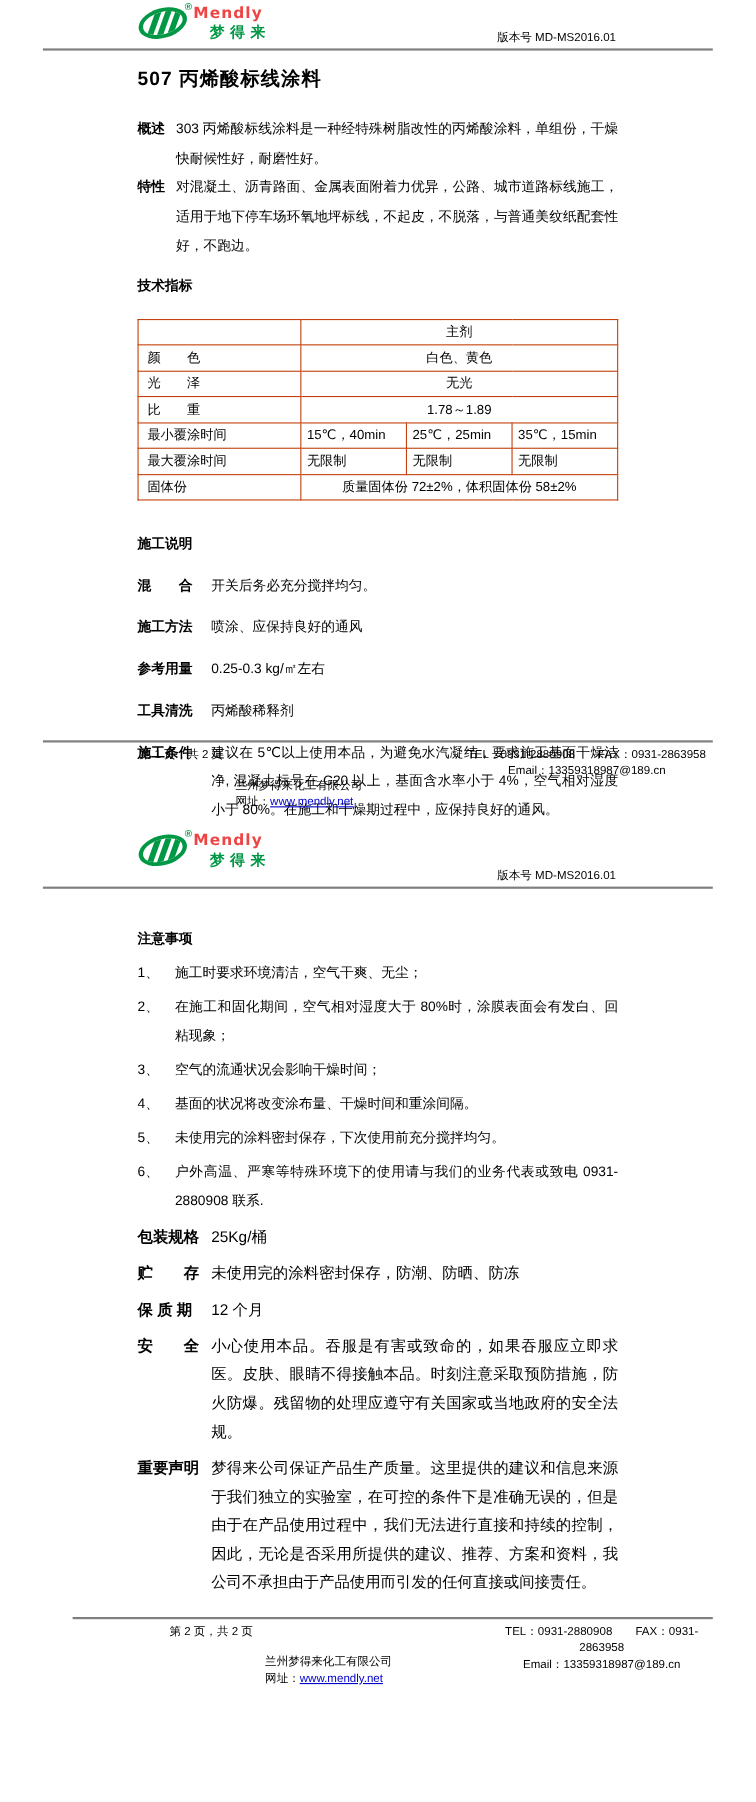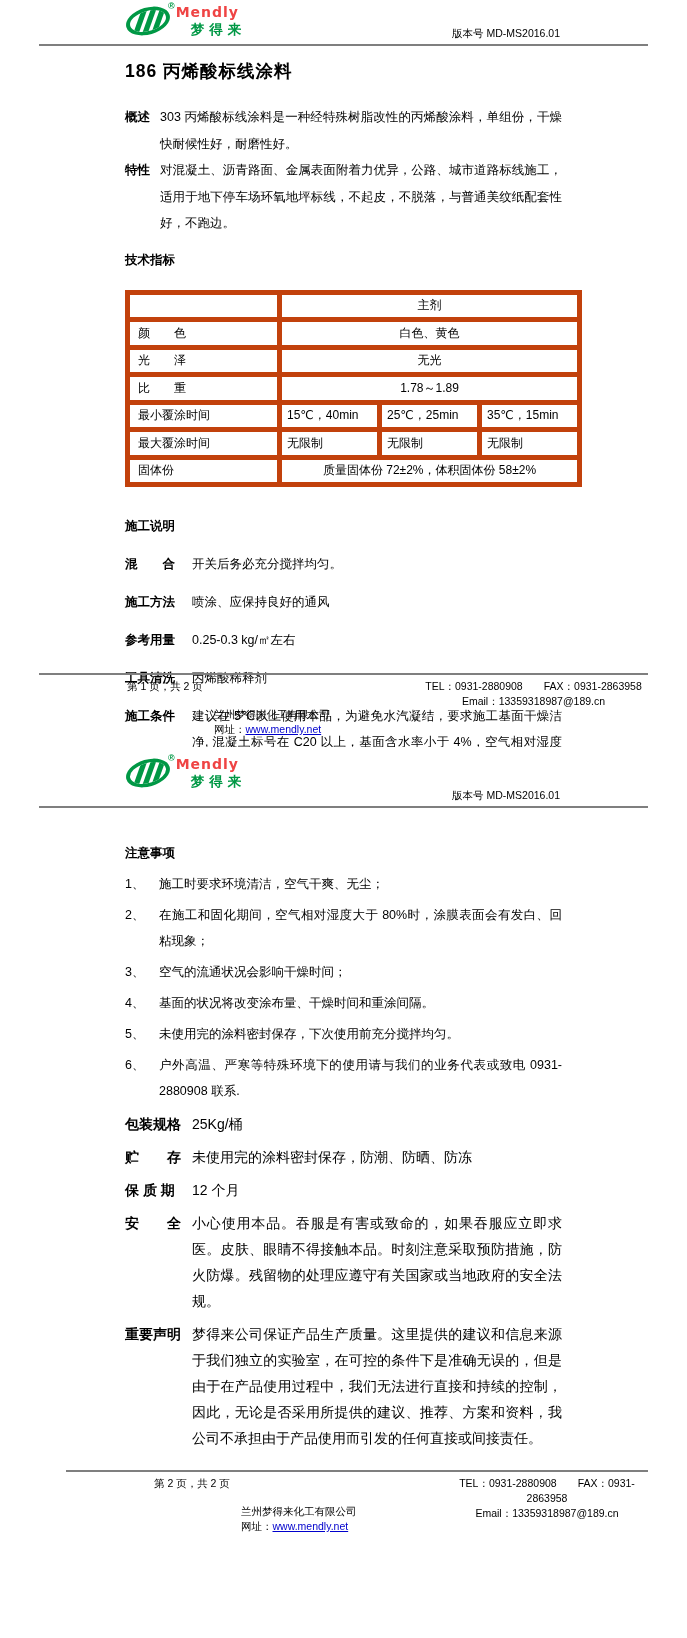--- a/index.html
+++ b/index.html
@@ -22,21 +22,21 @@
 
   .title{margin:13px 0 0 125px;font-size:17.5px;font-weight:bold;letter-spacing:1px;}
 
   .sec{display:flex;margin:0 125px 0 125px;line-height:26.5px;font-size:12.5px;}
   .sec .lab{width:35px;flex:none;font-weight:bold;}
   .sec .txt{flex:1;text-align:justify;}
   .mt20{margin-top:21px;}
   .h3{margin:10px 0 0 125px;font-size:12.5px;font-weight:bold;line-height:26px;}
 
   .tbl{border-collapse:collapse;margin:17px 0 0 125px;font-size:12px;table-layout:fixed;}
-  .tbl td{border:5px solid #c2410c;height:22.5px;padding:0 5px;overflow:hidden;white-space:nowrap;}
+  .tbl td{border:1px solid #c2410c;height:22.5px;padding:0 5px;overflow:hidden;white-space:nowrap;}
   .tbl .c1{width:134px;}
   .tbl .cc{width:85px;}
   .tbl .ctr{text-align:center;}
   .tbl .blab{padding-left:8px;}
 
   .proc{display:flex;margin:12px 125px 0 125px;line-height:26px;font-size:12.5px;}
   .proc .lab{width:67px;flex:none;font-weight:bold;}
   .proc .txt{flex:1;text-align:justify;}
 
   .note{display:flex;margin:5px 125px 0 125px;line-height:26px;font-size:12.5px;}
@@ -82,21 +82,21 @@
       <span class="regmark">®</span>
       <span class="ltxt">
         <span class="en">Mendly</span>
         <span class="cn">梦得来</span>
       </span>
     </div>
     <div class="ver">版本号 MD-MS2016.01</div>
   </div>
   <div class="rule"></div>
 
-  <div class="title">186 丙烯酸标线涂料</div>
+  <div class="title">507 丙烯酸标线涂料</div>
 
   <div class="sec mt20">
     <div class="lab">概述</div>
     <div class="txt">303 丙烯酸标线涂料是一种经特殊树脂改性的丙烯酸涂料，单组份，干燥快耐候性好，耐磨性好。</div>
   </div>
   <div class="sec">
     <div class="lab">特性</div>
     <div class="txt">对混凝土、沥青路面、金属表面附着力优异，公路、城市道路标线施工，适用于地下停车场环氧地坪标线，不起皮，不脱落，与普通美纹纸配套性好，不跑边。</div>
   </div>
 

